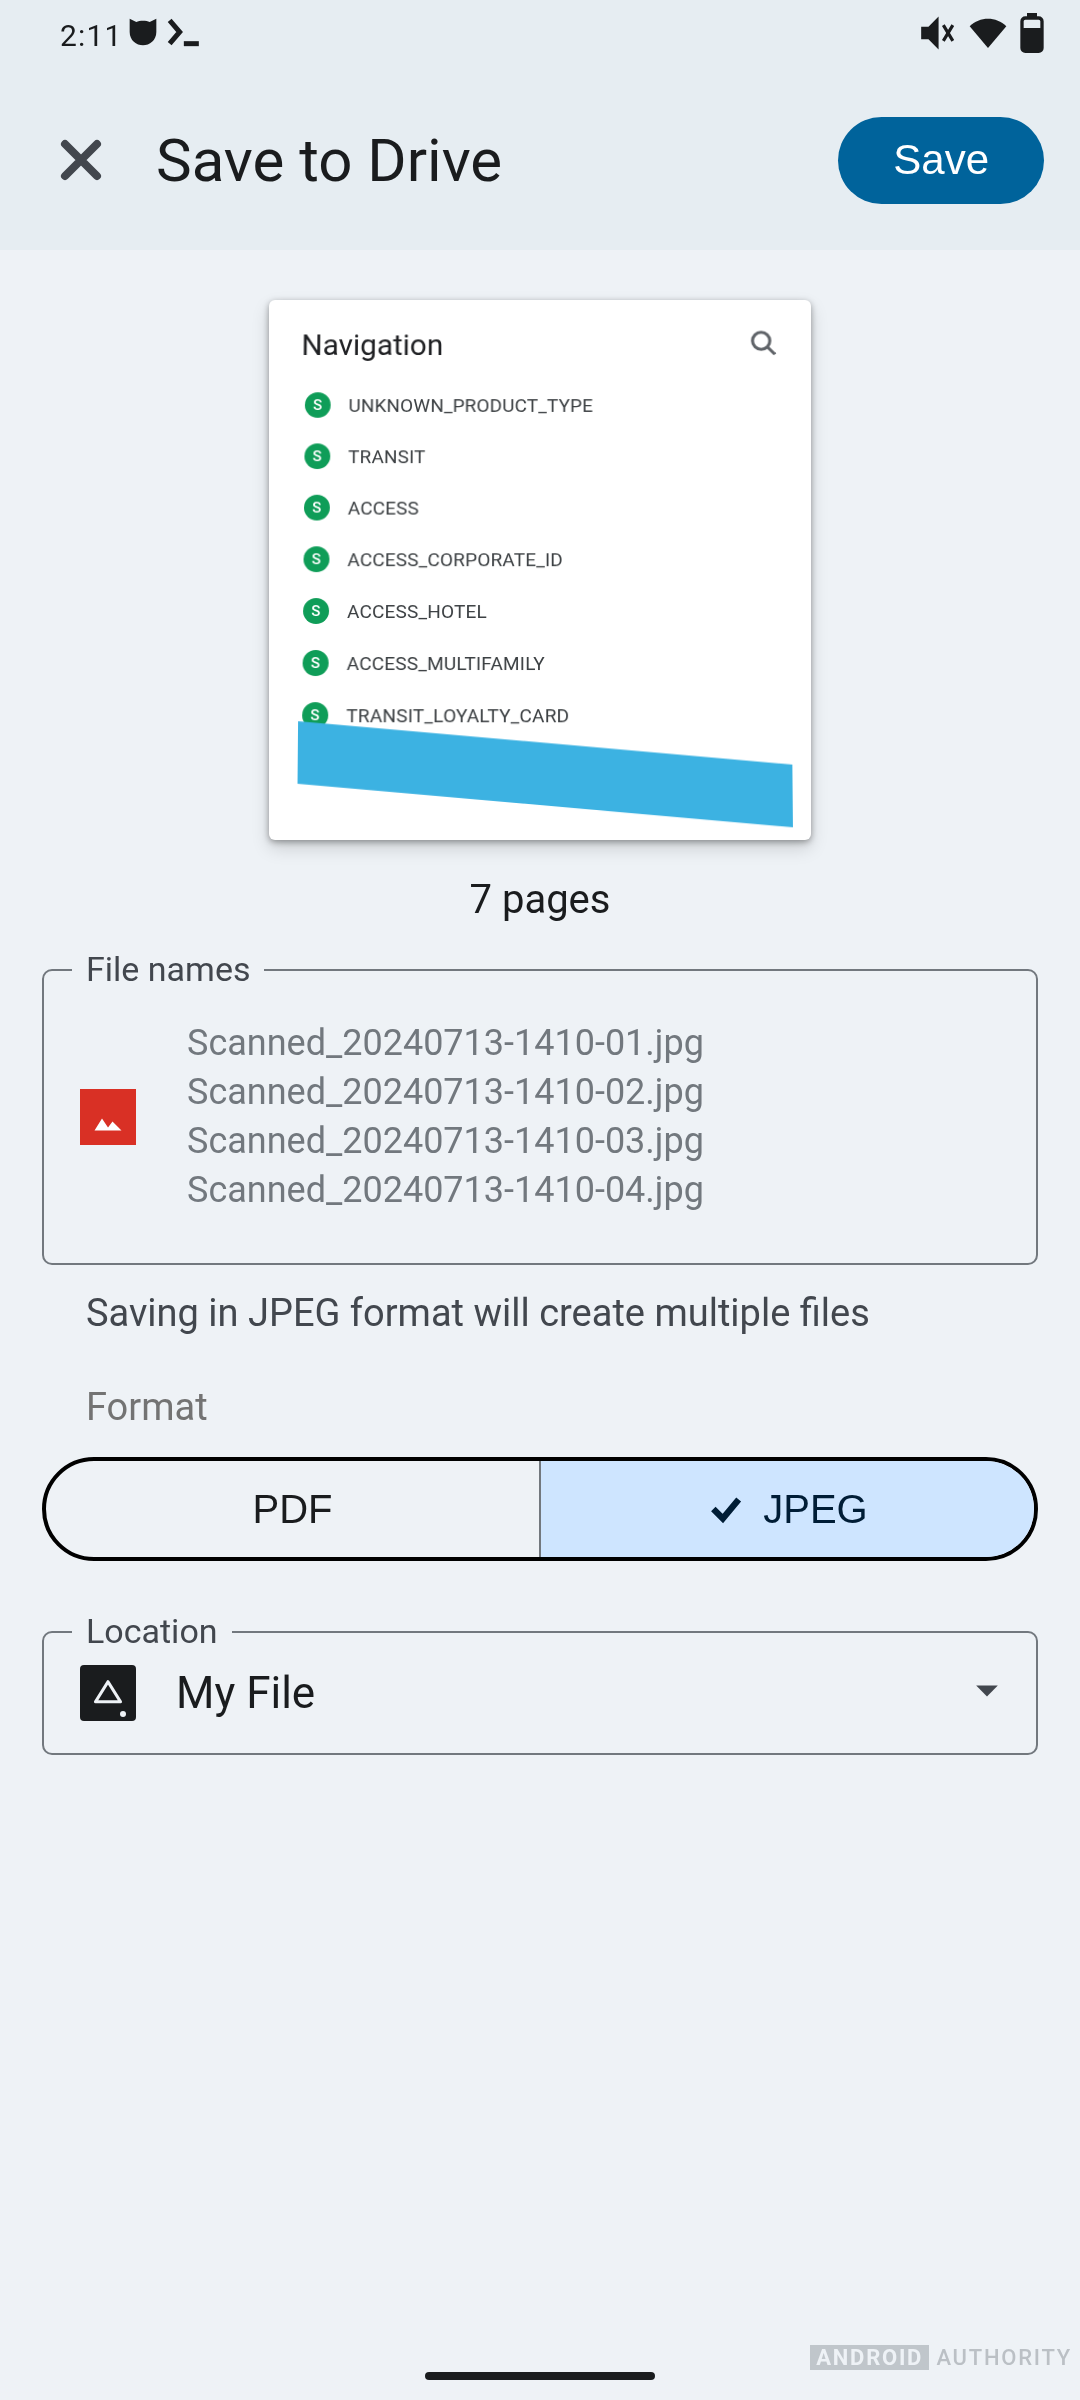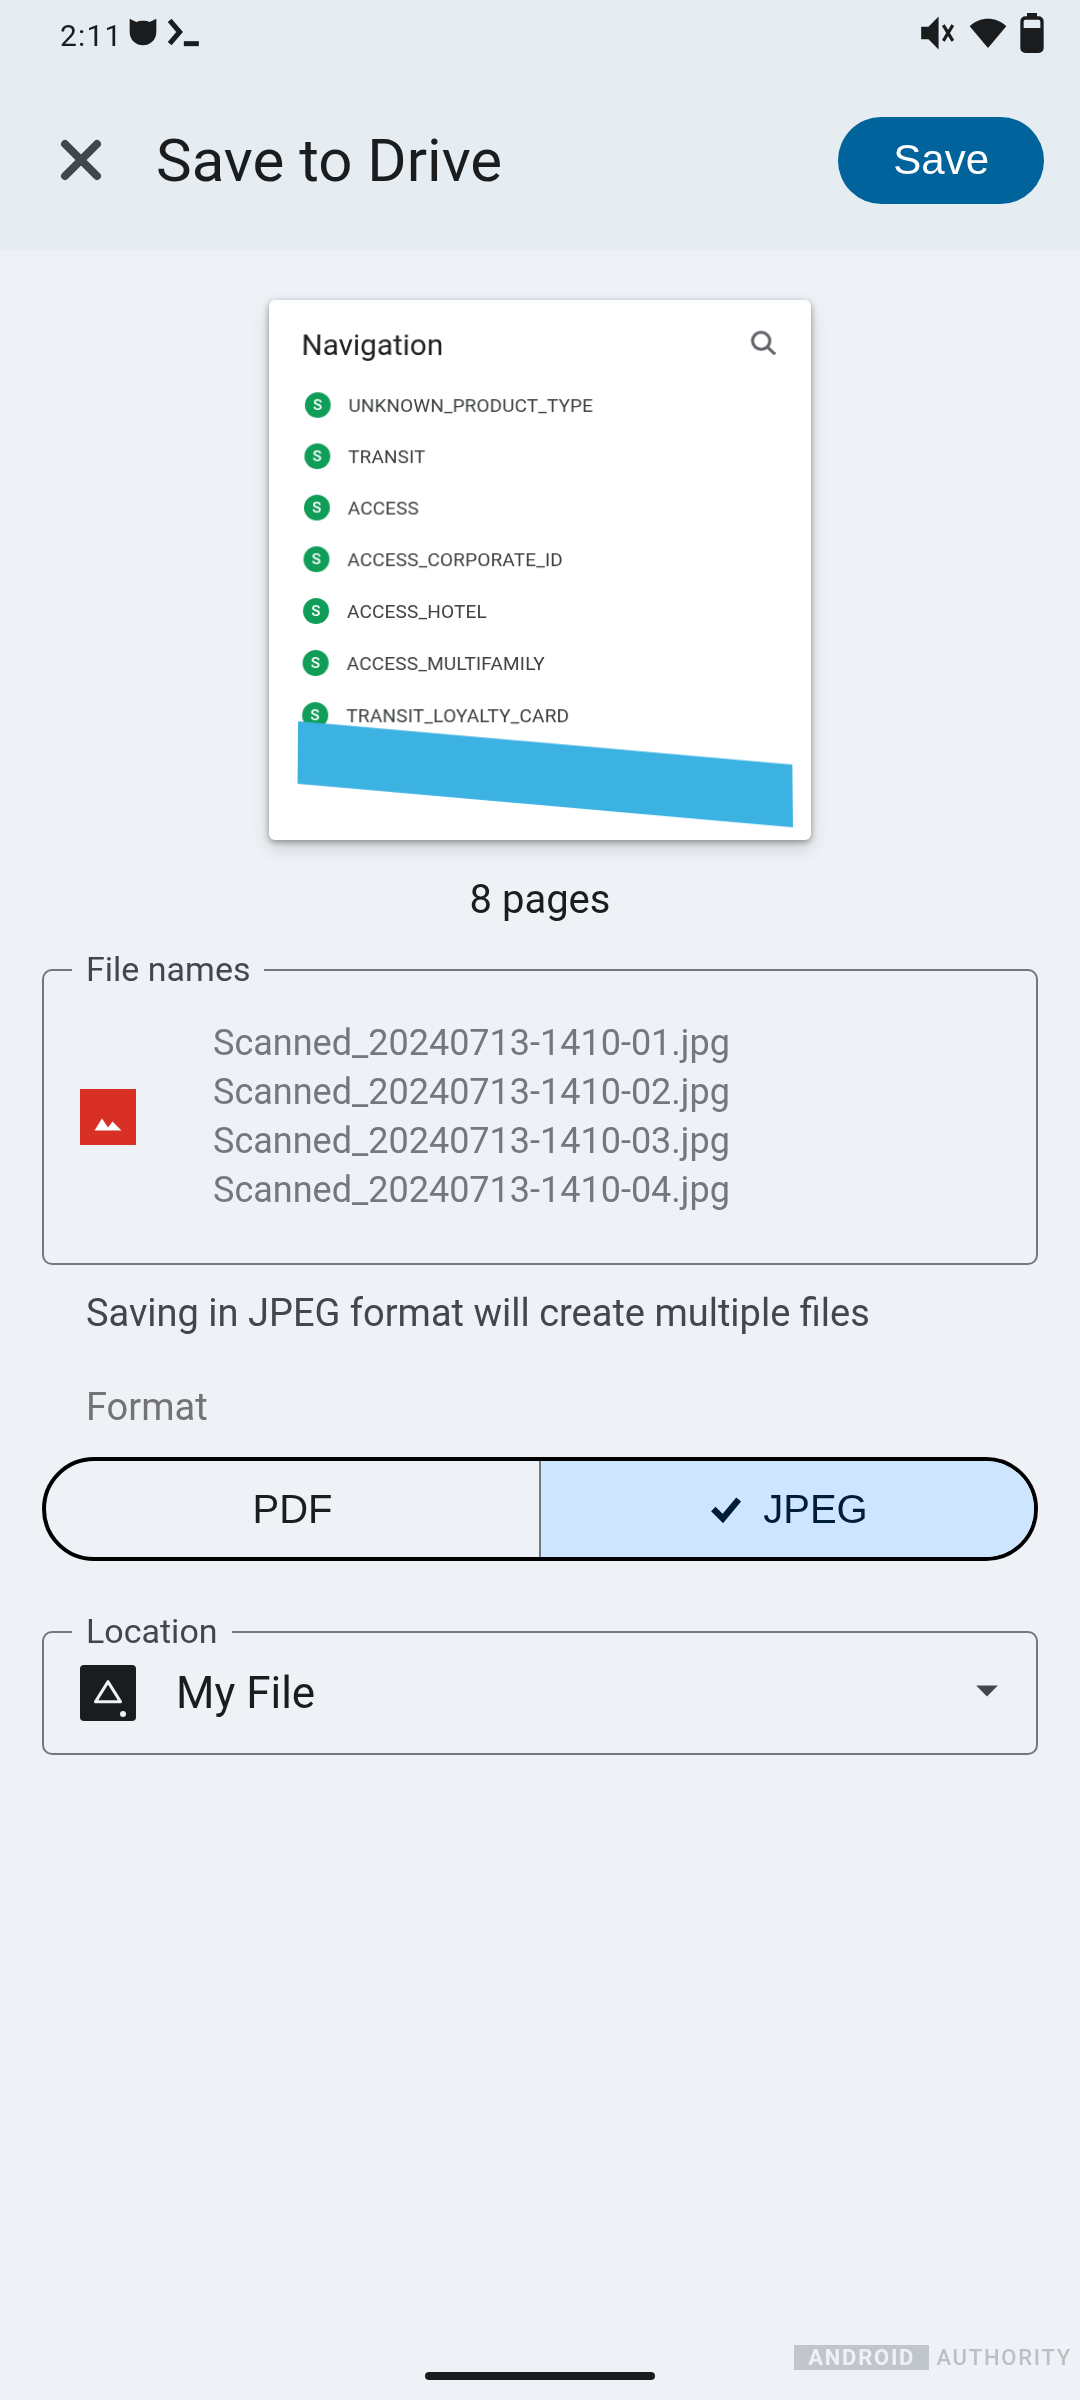--- a/index.html
+++ b/index.html
@@ -35,21 +35,21 @@
   .skewband { position: absolute; left: 0; right: -10px; height: 62px; background: #3cb2e2; top: 344px; transform: skewY(5deg); transform-origin: left center; }
   .preview-item.sel { position: relative; z-index: 2; }
   .warp { transform: perspective(1400px) rotateX(3deg); transform-origin: center 320px; }
   
   .page-count { text-align: center; font-size: 40px; color: #1a1c1e; margin-top: 36px; margin-bottom: 46px; }
 
   
   .field { position: relative; border: 2px solid #72787e; border-radius: 10px; padding: 40px 30px; }
   .field-label { position: absolute; top: -22px; left: 28px; background: #eef2f6; padding: 0 14px; font-size: 34px; color: #42474e; }
   
-  .filenames-field { display: flex; align-items: center; gap: 54px; padding: 50px 36px; }
+  .filenames-field { display: flex; align-items: center; gap: 28px; padding: 50px 36px; }
   .img-icon { width: 56px; height: 56px; background: #d93025; display: flex; align-items: center; justify-content: center; flex-shrink: 0; }
   .img-icon svg { width: 36px; height: 28px; fill: #ffffff; }
   .file-list { display: flex; flex-direction: column; gap: 4px; }
   .file-list div { font-size: 36px; color: #72787e; line-height: 1.25; margin-left: 23px; }
   
   .helper-text { font-size: 38px; color: #42474e; margin-top: 26px; margin-left: 44px; }
   
   .format-section { margin-top: 50px; }
   .format-label { font-size: 38px; color: #737373; margin-left: 44px; margin-bottom: 28px; }
   .segmented { display: flex; border: 4px solid #000000; border-radius: 52px; overflow: hidden; height: 104px; }
@@ -63,21 +63,21 @@
   .drive-icon::after { content: ''; position: absolute; bottom: 4px; right: 10px; width: 6px; height: 6px; background: #eef2f6; border-radius: 50%; }
   .drive-icon svg { width: 30px; height: 28px; }
   .location-text { flex: 1; font-size: 44px; color: #1a1c1e; }
   .dropdown-caret svg { width: 26px; height: 16px; fill: #42474e; }
 
   
   .nav-handle { position: absolute; bottom: 20px; left: 50%; transform: translateX(-50%); width: 230px; height: 8px; background: #1a1c1e; border-radius: 4px; }
 
   
   .watermark { position: absolute; bottom: 30px; right: 8px; font-size: 22px; letter-spacing: 0.08em; color: #9aa0a6; opacity: 0.6; font-weight: 500; }
-  .watermark b { background: #9aa0a6; color: #eef2f6; padding: 0 14px; opacity: 0.9; }
+  .watermark b { background: #9aa0a6; color: #eef2f6; padding: 0 6px; opacity: 0.9; }
 </style>
 </head>
 <body>
 
 <div class="status-bar">
   <div class="status-left">
     <span>2:11</span>
     <span>
       <svg viewBox="0 0 24 24" width="40" height="40" fill="#1a1c1e">
           <path d="M4 4l4 2c2-1 6-1 8 0l4-2v8c0 5-4 8-8 8s-8-3-8-8V4z"></path>
@@ -168,21 +168,21 @@
             </div>
           <div class="preview-item">
               <span class="dot">S</span>
               <span>UNRECOGNIZED</span>
             </div>
         </div>
       </div>
     </div>
   </div>
 
-  <div class="page-count">8 pages</div>
+  <div class="page-count">7 pages</div>
 
   <div class="field filenames-field">
     <span class="field-label">File names</span>
     <div class="img-icon">
       <svg viewBox="0 0 24 18">
           <path d="M3 18l5-8 4 6 3-4 6 6z"></path>
         </svg>
     </div>
     <div class="file-list">
       <div>Scanned_20240713-1410-01.jpg</div>

